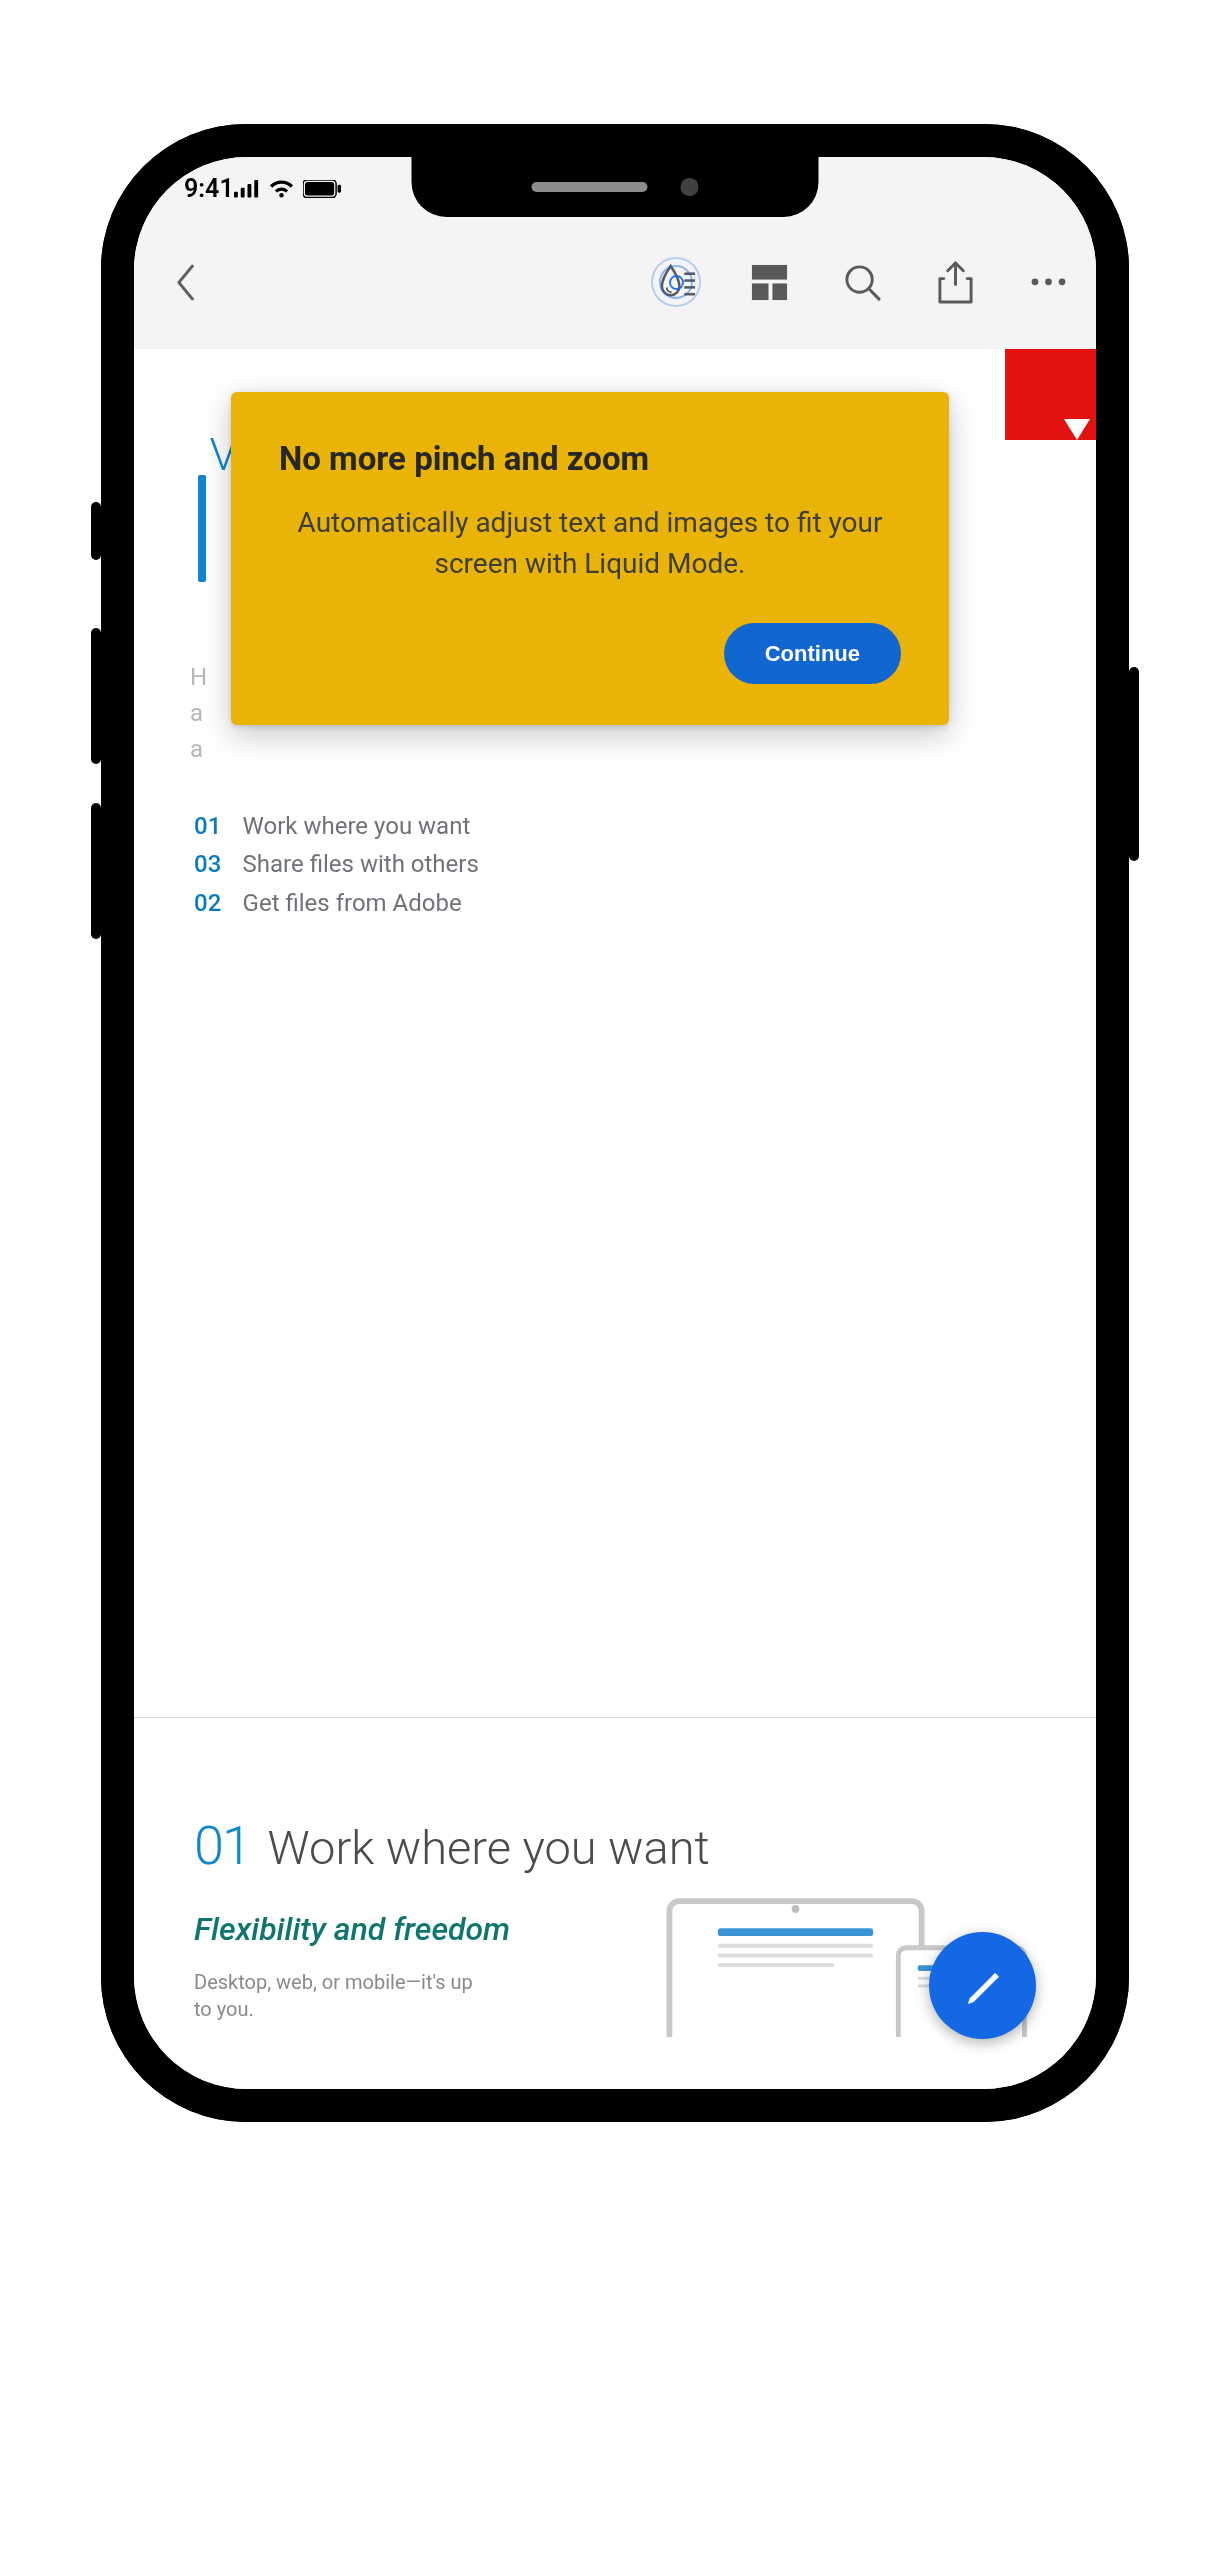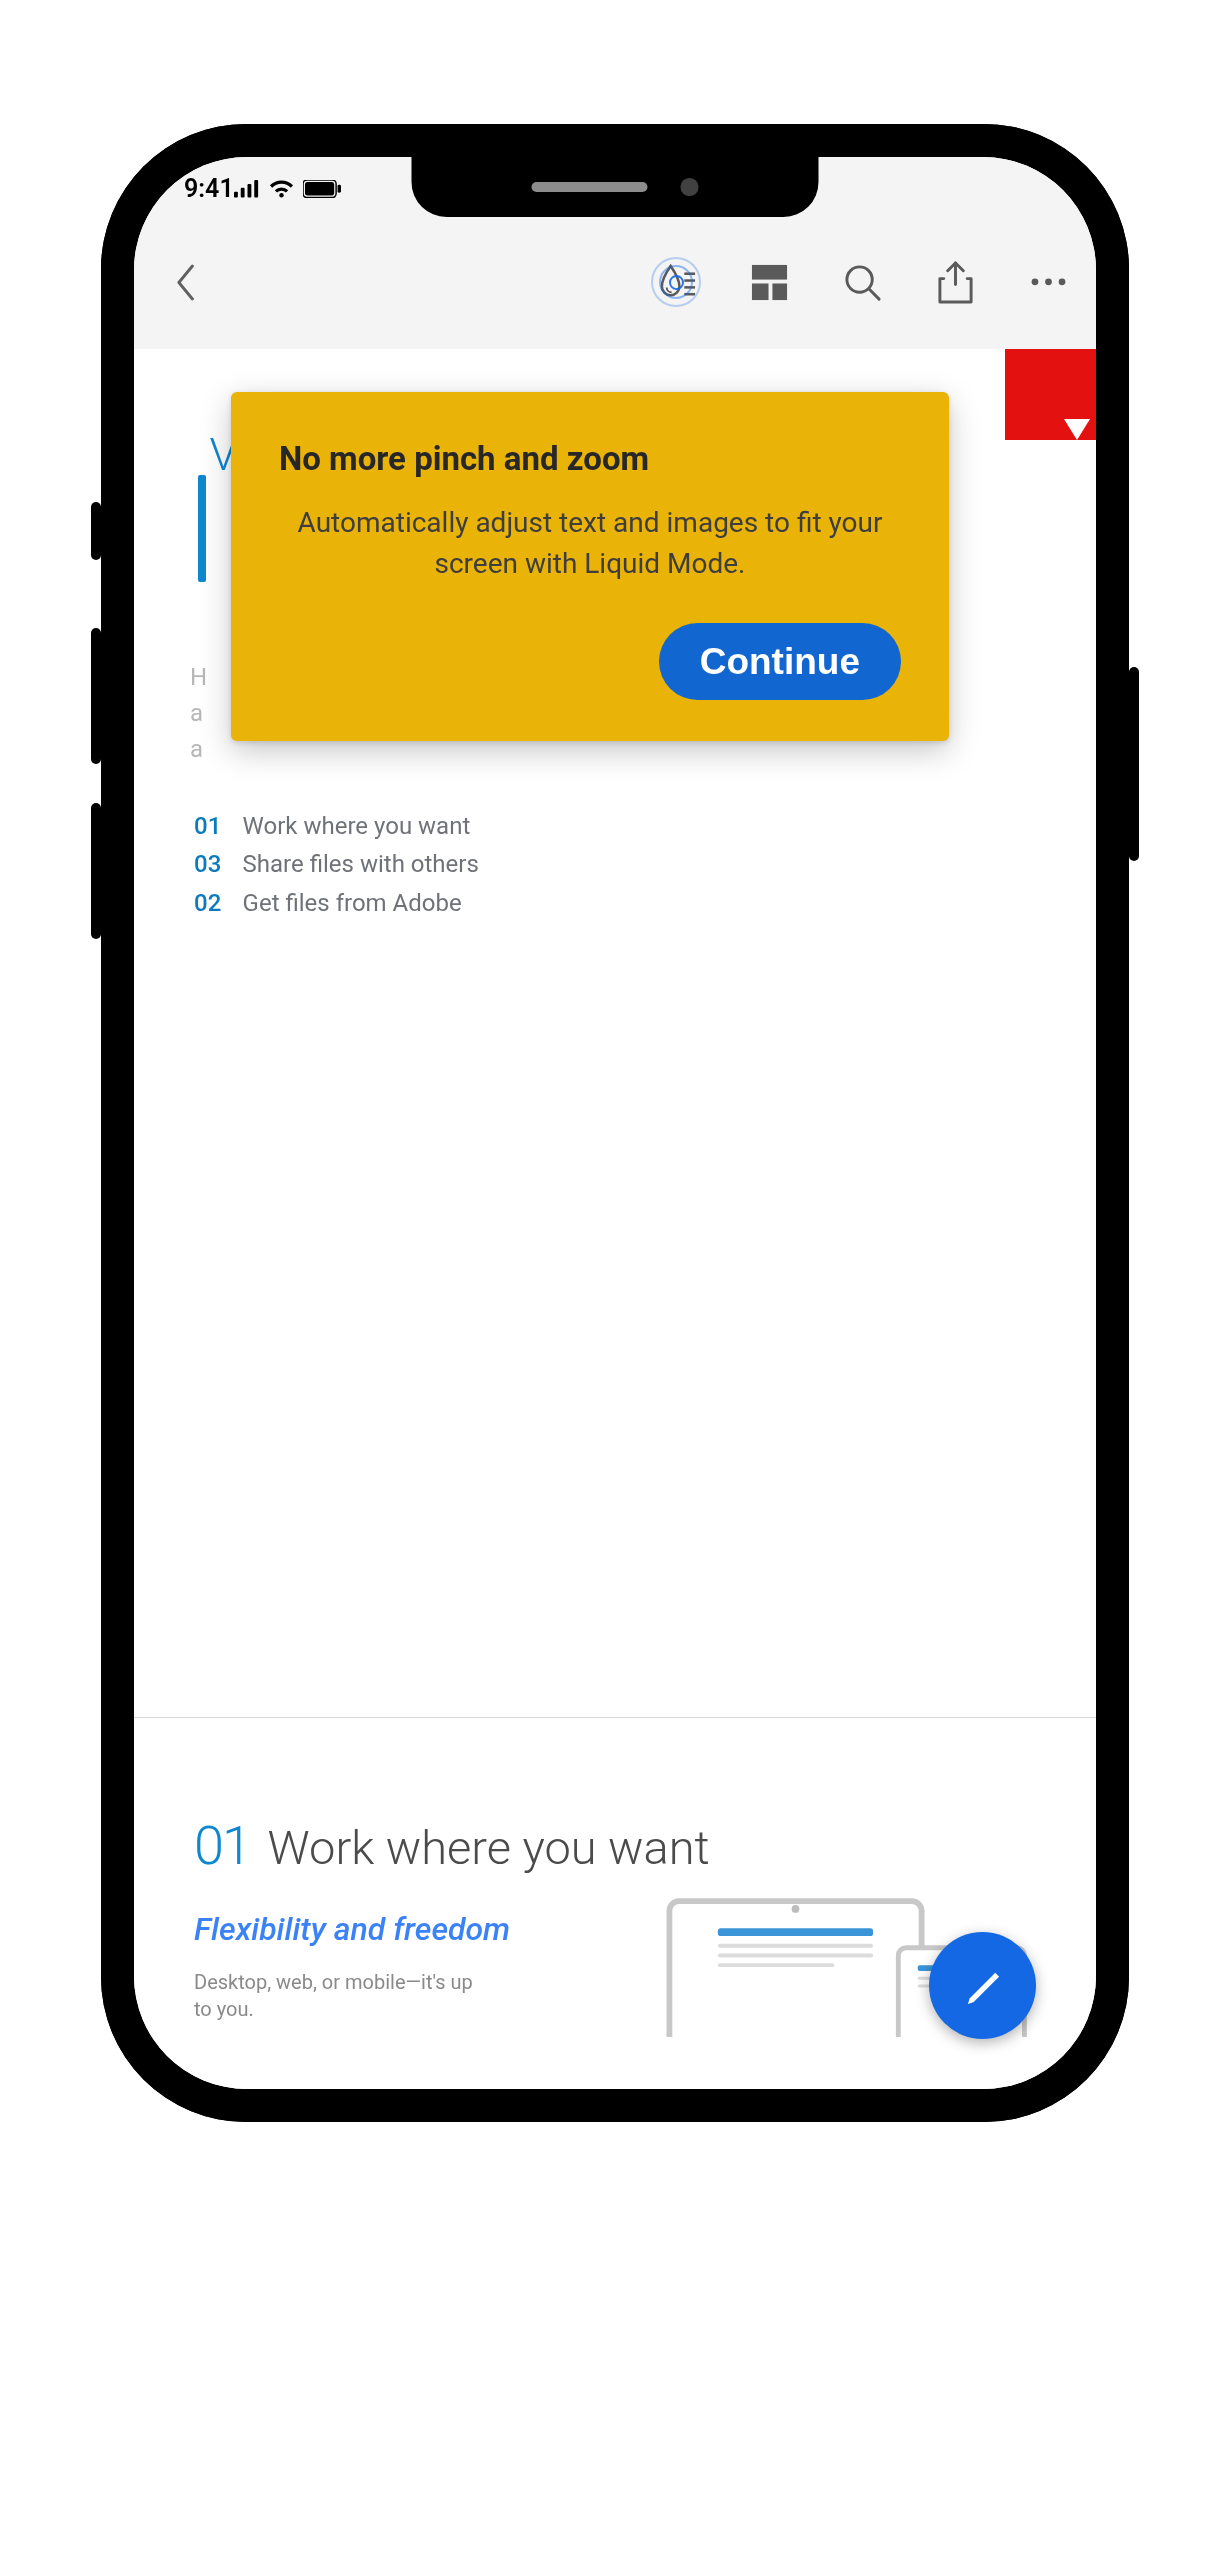--- a/index.html
+++ b/index.html
@@ -119,21 +119,21 @@
   .toc-num{color:#0b7bbd;font-weight:500;min-width:35px;}
 
   .divider{position:absolute;left:0;right:0;top:1368px;height:1px;background:var(--grey-light);}
 
   .page2{
     position:absolute;left:0;right:0;top:1465px;padding:0 60px;color:#4e4e4e;
   }
   .p2-head{display:flex;align-items:baseline;gap:17.5px;font-weight:300;}
   .p2-num{color:#0f87cf;font-size:54px;letter-spacing:-1.9px;}
   .p2-title{font-size:47px;color:#4b4b4b;}
-  .p2-sub{margin-top:33px;font-style:italic;color:#3b82f6;font-size:32px;font-weight:500;}
+  .p2-sub{margin-top:33px;font-style:italic;color:#0f766e;font-size:32px;font-weight:500;}
   .p2-body{margin-top:21.3px;font-size:20px;color:#8a8a8a;line-height:1.35;max-width:291px;}
 
   .devices{
     position:absolute;right:58px;bottom:-13.6px;width:388px;height:165px;
   }
 
   
   .fab{
     position:absolute;right:60px;bottom:50px;width:107px;height:107px;border-radius:50%;
     background:var(--blue-primary);box-shadow:0 3.9px 13.6px rgba(0,0,0,0.3);
@@ -145,21 +145,21 @@
     position:absolute;left:97px;top:235px;width:718px;
     background:#eab308;border-radius:5.8px;
     box-shadow:0 9.7px 31px rgba(0,0,0,0.22),0 1.9px 5.8px rgba(0,0,0,0.12);
     padding:47px 48px 41px 48px;z-index:60;
   }
   .pop-title{font-size:33px;font-weight:700;color:#272727;margin:0 0 25px 0;}
   .pop-body{font-size:28px;line-height:1.45;color:#3e3e3e;margin:0;text-align:center;}
   .pop-actions{display:flex;justify-content:flex-end;margin-top:39px;}
   .pop-btn{
     background:var(--blue-dark);color:#fff;border:none;border-radius:969px;
-    padding:17.5px 41px;font-size:37px;font-weight:600;
+    padding:17.5px 41px;font-size:22px;font-weight:600;
   }
 
 </style>
 </head>
 <body>
 
 <div class="stage">
   <div class="phone">
     <div class="side-btn sb-left-1"></div>
     <div class="side-btn sb-left-2"></div>

